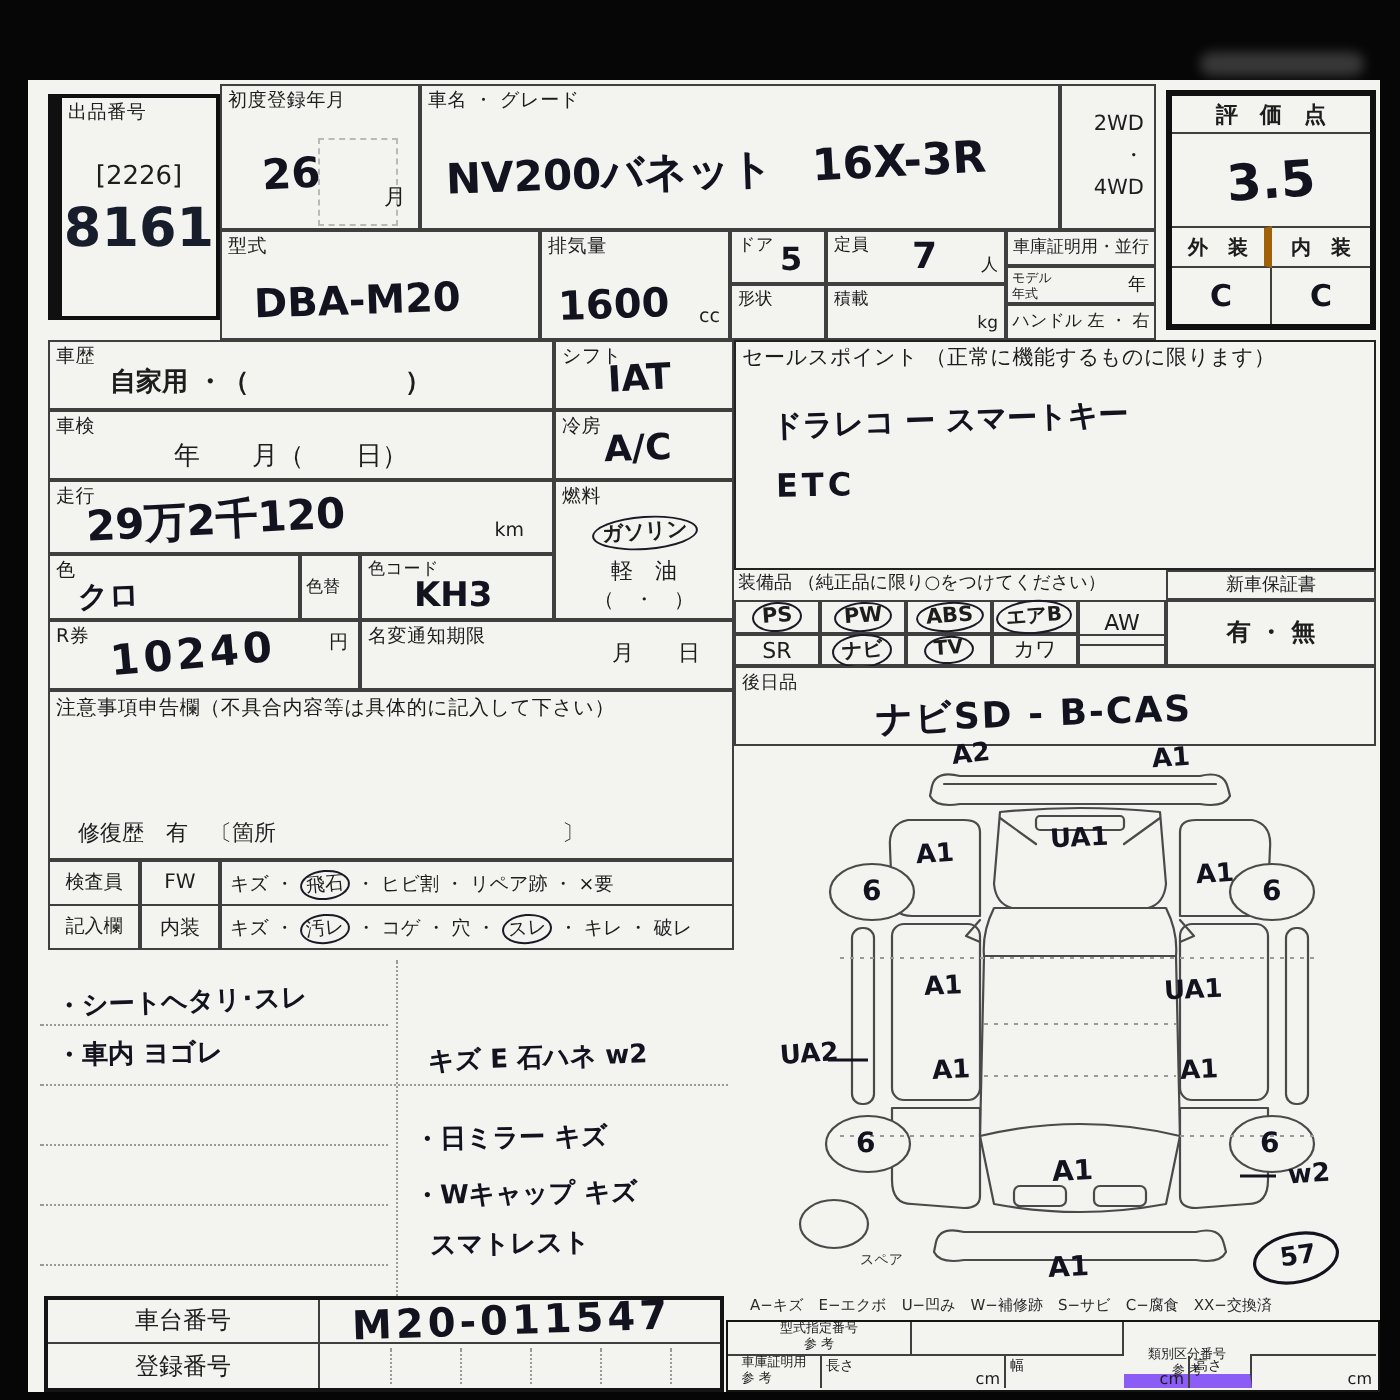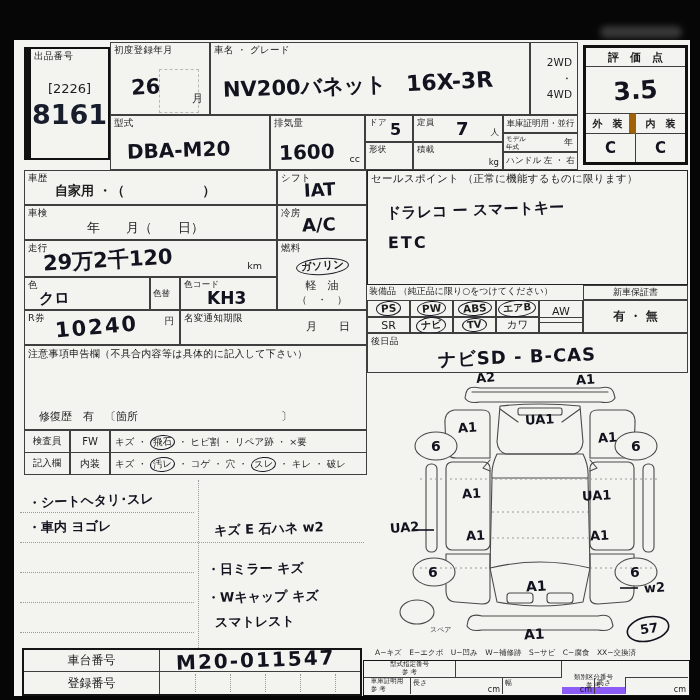--- a/index.html
+++ b/index.html
@@ -83,21 +83,21 @@
     <div class="c" style="left:489px;top:93px;width:75px;height:19px;">
       <span class="prl" style="position:absolute;left:2px;top:1px;font-size:6.5px;line-height:1.3;">モデル
 年式</span>
       <span class="sm" style="position:absolute;right:4px;bottom:2px;font-size:9px;">年</span>
     </div>
     <div class="c ctr" style="left:489px;top:112px;width:75px;height:18px;font-size:8.5px;">ハンドル 左 ・ 右</div>
 
     <div class="c" style="left:569px;top:5px;width:105px;height:120px;border:3px solid #101010;">
       <div class="nb ctr" style="left:0;top:0;width:99px;height:19px;border-bottom:1px solid #3f3f3f;font-size:11px;font-weight:700;">評　価　点</div>
       <div class="nb ctr hw" style="left:0;top:19px;width:99px;height:46px;font-size:25px;transform:rotate(-4deg);">3.5</div>
-      <div class="nb ctr" style="left:0;top:65px;width:50px;height:21px;border-top:1px solid #3f3f3f;border-bottom:1px solid #3f3f3f;border-right:7px solid #a16207;font-size:10px;font-weight:700;">外　装</div>
+      <div class="nb ctr" style="left:0;top:65px;width:50px;height:21px;border-top:1px solid #3f3f3f;border-bottom:1px solid #3f3f3f;border-right:4px solid #a16207;font-size:10px;font-weight:700;">外　装</div>
       <div class="nb ctr" style="left:50px;top:65px;width:49px;height:21px;border-top:1px solid #3f3f3f;border-bottom:1px solid #3f3f3f;font-size:10px;font-weight:700;">内　装</div>
       <div class="nb ctr hw" style="left:0;top:86px;width:50px;height:28px;border-right:1px solid #3f3f3f;font-size:15px;">C</div>
       <div class="nb ctr hw" style="left:50px;top:86px;width:49px;height:28px;font-size:15px;">C</div>
     </div>
 
     <div class="c" style="left:10px;top:130px;width:253px;height:35px;text-align:right;">
       <span class="lb">車歴</span>
       <div class="nb" style="left:30px;top:11px;font-size:13px;font-weight:600;">自家用 ・（　　　　　　）</div>
     </div>
     <div class="c" style="left:10px;top:165px;width:253px;height:35px;">

